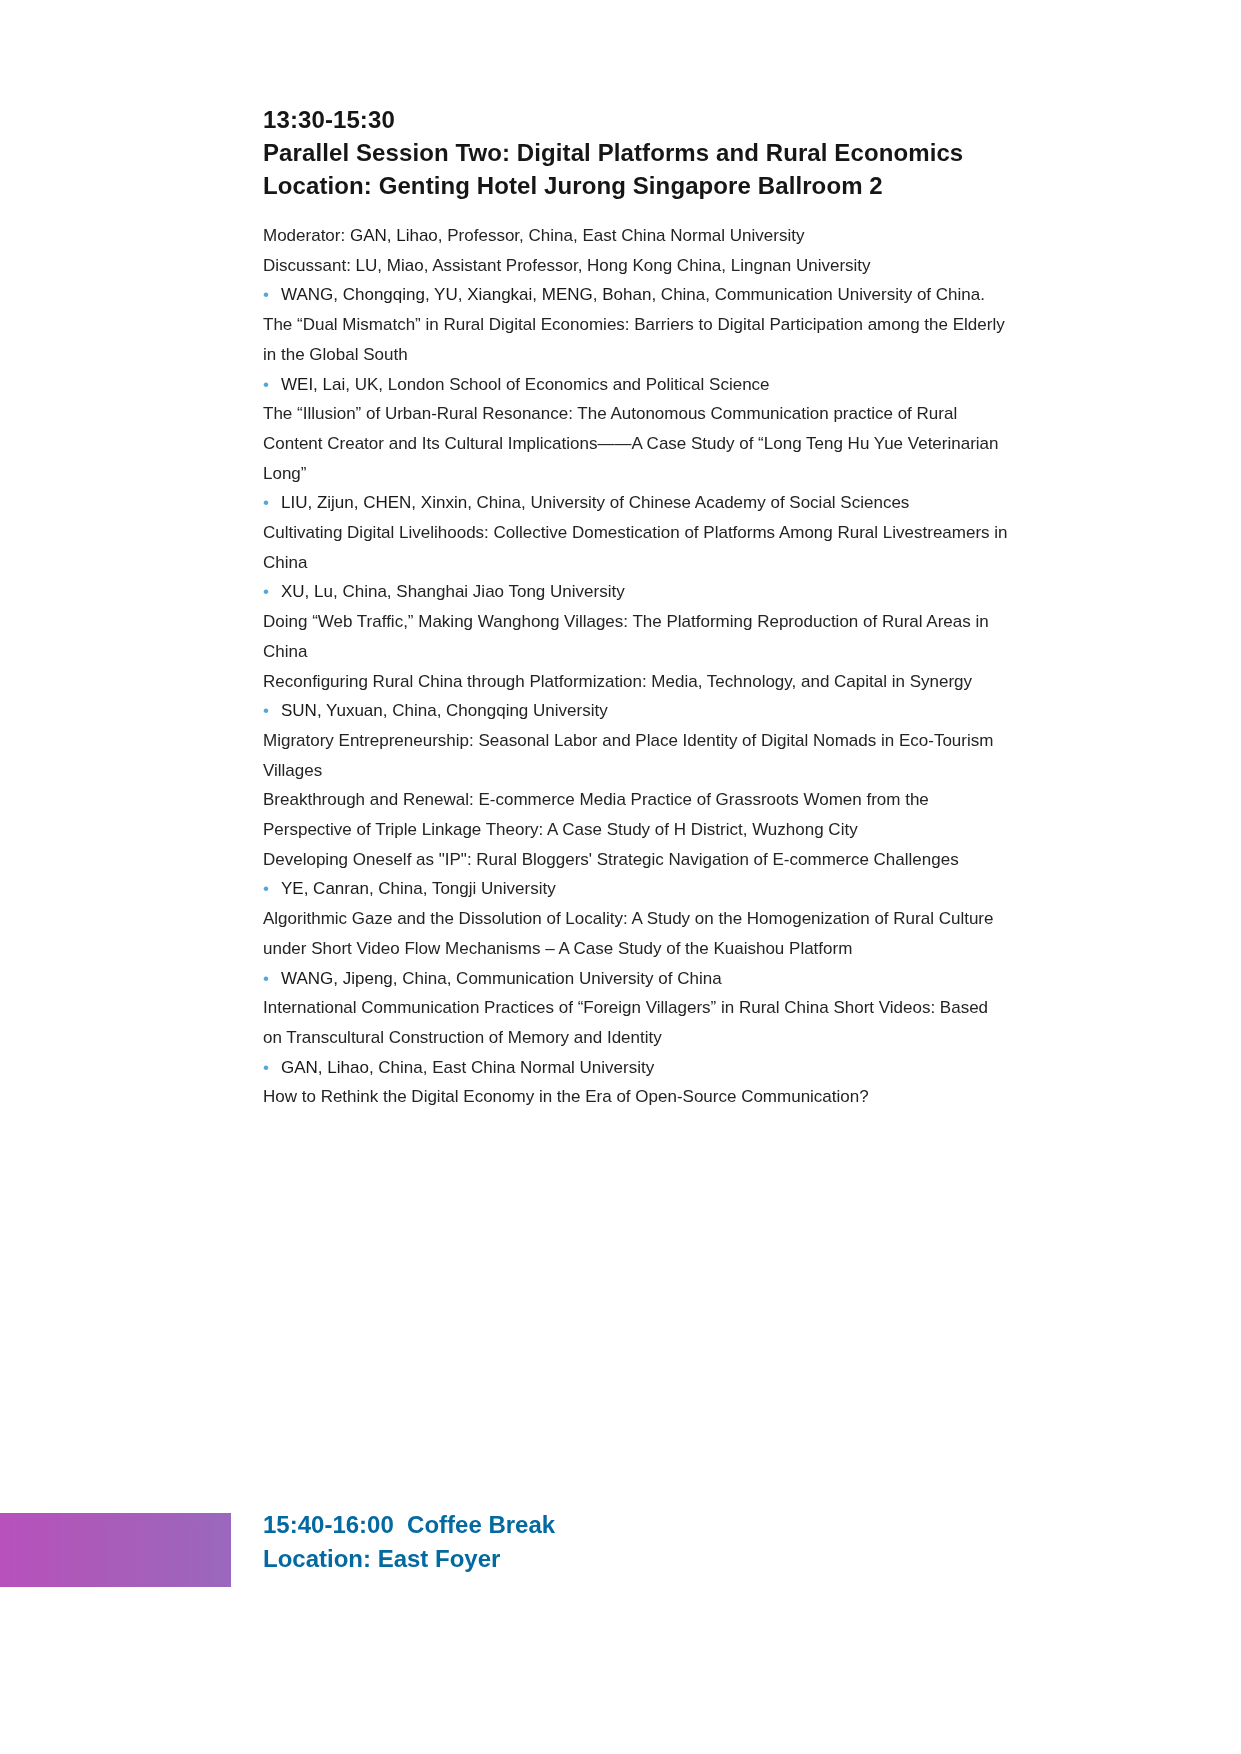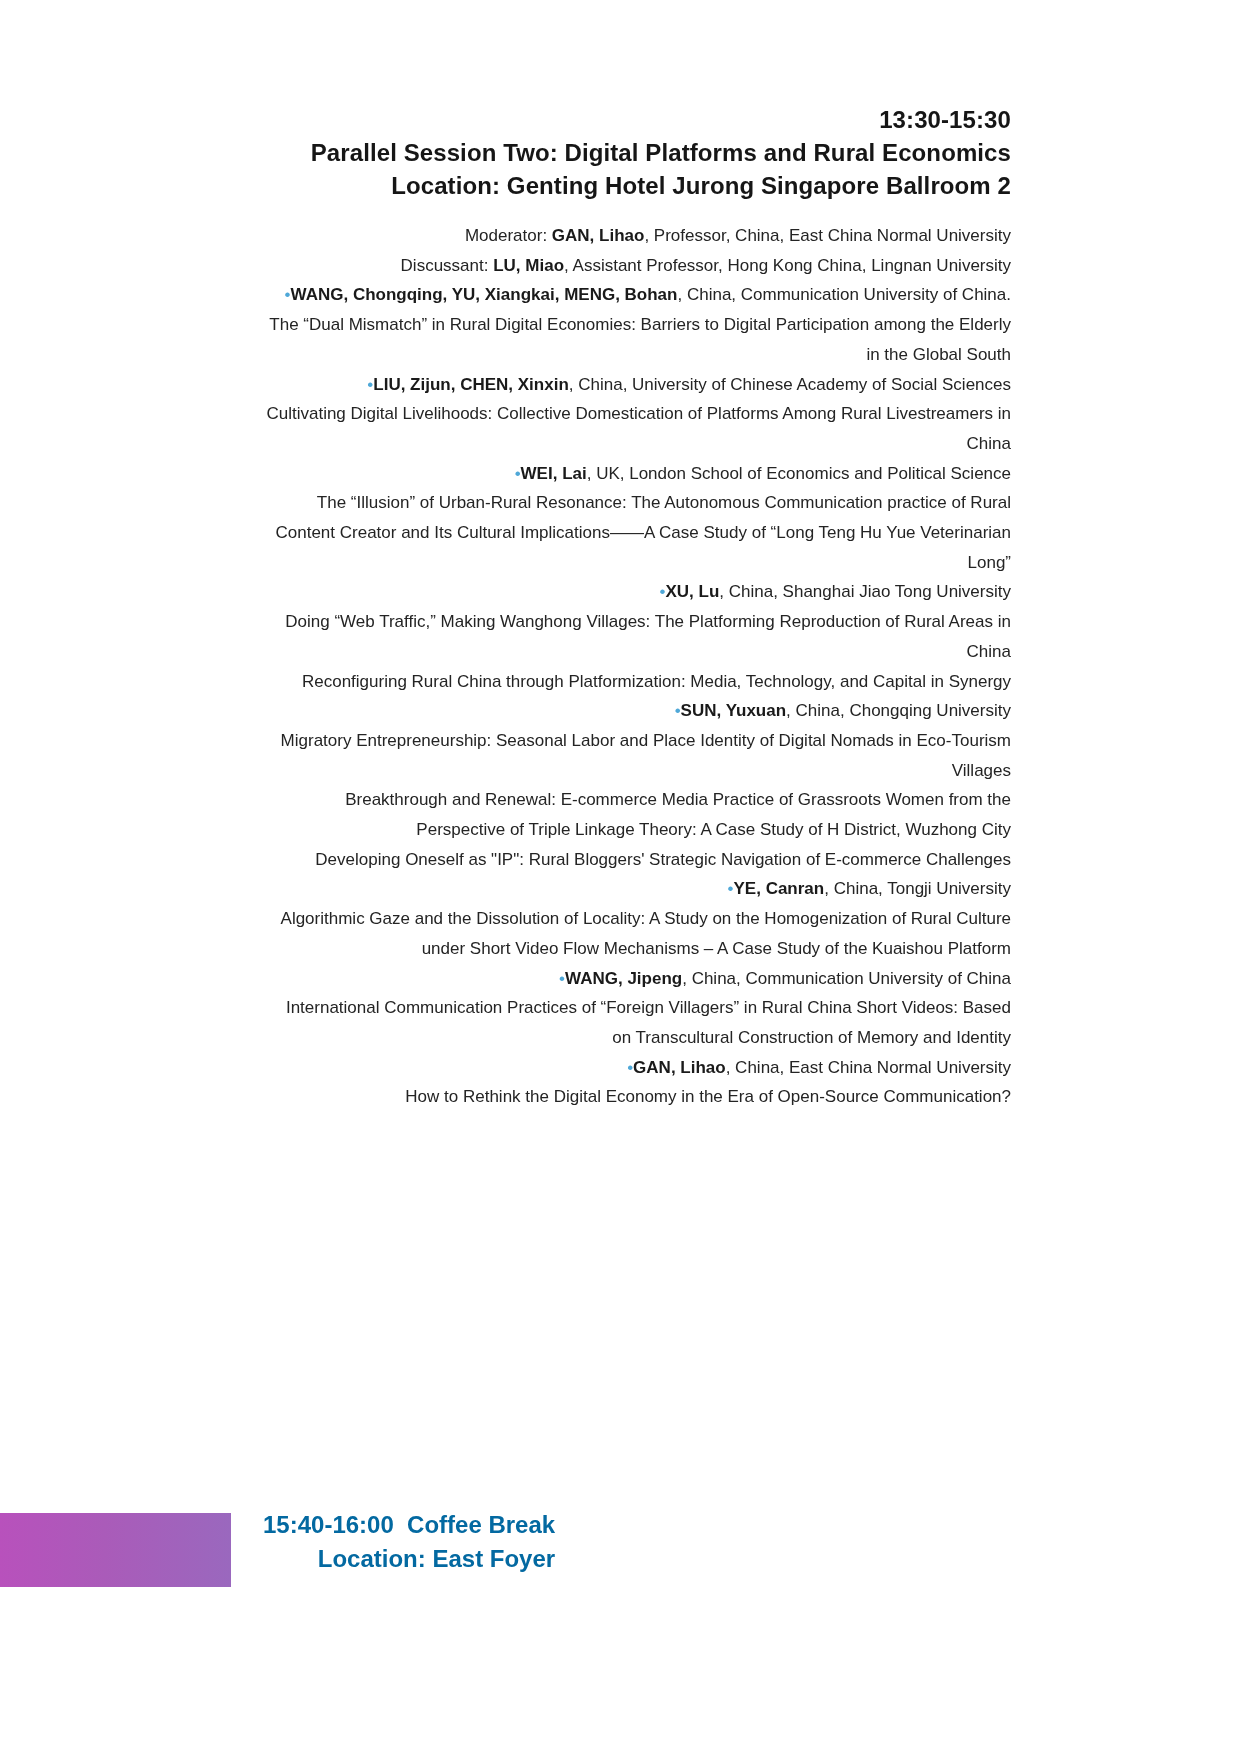--- a/index.html
+++ b/index.html
@@ -5,21 +5,20 @@
   * { margin: 0; padding: 0; box-sizing: border-box; }
   html, body { background: #ffffff; }
   .page {
     position: relative;
     width: 1241px;
     height: 1754px;
     background: #ffffff;
     font-family: "Liberation Sans", sans-serif;
     color: #1c1c1c;
     overflow: hidden;
-    text-align: right;
   }
   .content {
     position: absolute;
     left: 263px;
     top: 103px;
     width: 748px;
   }
   .session-header {
     font-weight: bold;
     font-size: 24px;
@@ -27,21 +26,21 @@
     color: #161616;
     letter-spacing: 0.1px;
   }
   .body-text {
     margin-top: 19px;
     font-size: 17px;
     line-height: 29.7px;
     color: #242424;
   }
   .body-text p { margin: 0; }
-  .bold { font-weight: bold; color: #1a1a1a; }
+  .bold { font-weight: normal; color: #1a1a1a; }
   .bullet {
     color: #4FA8D8;
     display: inline-block;
     width: 18px;
     font-size: 17px;
   }
   .footer-bar {
     position: absolute;
     left: 0;
     top: 1513px;
@@ -78,27 +77,27 @@
       <p><span>Moderator: </span><span class="bold">GAN, Lihao</span><span>, Professor, China, East China Normal University</span></p>
 
       <p><span>Discussant: </span><span class="bold">LU, Miao</span><span>, Assistant Professor, Hong Kong China, Lingnan University</span></p>
 
       <div>
         <p><span class="bullet">•</span><span class="bold">WANG, Chongqing, YU, Xiangkai, MENG, Bohan</span><span>, China, Communication University of China.</span></p>
         <p>The “Dual Mismatch” in Rural Digital Economies: Barriers to Digital Participation among the Elderly in the Global South</p>
       </div>
 
       <div>
-        <p><span class="bullet">•</span><span class="bold">LIU, Zijun, CHEN, Xinxin</span><span>, China, University of Chinese Academy of Social Sciences</span></p>
-        <p>Cultivating Digital Livelihoods: Collective Domestication of Platforms Among Rural Livestreamers in China</p>
+        <p><span class="bullet">•</span><span class="bold">WEI, Lai</span><span>, UK, London School of Economics and Political Science</span></p>
+        <p>The “Illusion” of Urban-Rural Resonance: The Autonomous Communication practice of Rural Content Creator and Its Cultural Implications——A Case Study of “Long Teng Hu Yue Veterinarian Long”</p>
       </div>
 
       <div>
-        <p><span class="bullet">•</span><span class="bold">WEI, Lai</span><span>, UK, London School of Economics and Political Science</span></p>
-        <p>The “Illusion” of Urban-Rural Resonance: The Autonomous Communication practice of Rural Content Creator and Its Cultural Implications——A Case Study of “Long Teng Hu Yue Veterinarian Long”</p>
+        <p><span class="bullet">•</span><span class="bold">LIU, Zijun, CHEN, Xinxin</span><span>, China, University of Chinese Academy of Social Sciences</span></p>
+        <p>Cultivating Digital Livelihoods: Collective Domestication of Platforms Among Rural Livestreamers in China</p>
       </div>
 
       <div>
         <p><span class="bullet">•</span><span class="bold">XU, Lu</span><span>, China, Shanghai Jiao Tong University</span></p>
         <p>Doing “Web Traffic,” Making Wanghong Villages: The Platforming Reproduction of Rural Areas in China</p>
       </div>
 
       <div>
         <p>Reconfiguring Rural China through Platformization: Media, Technology, and Capital in Synergy</p>
       </div>

